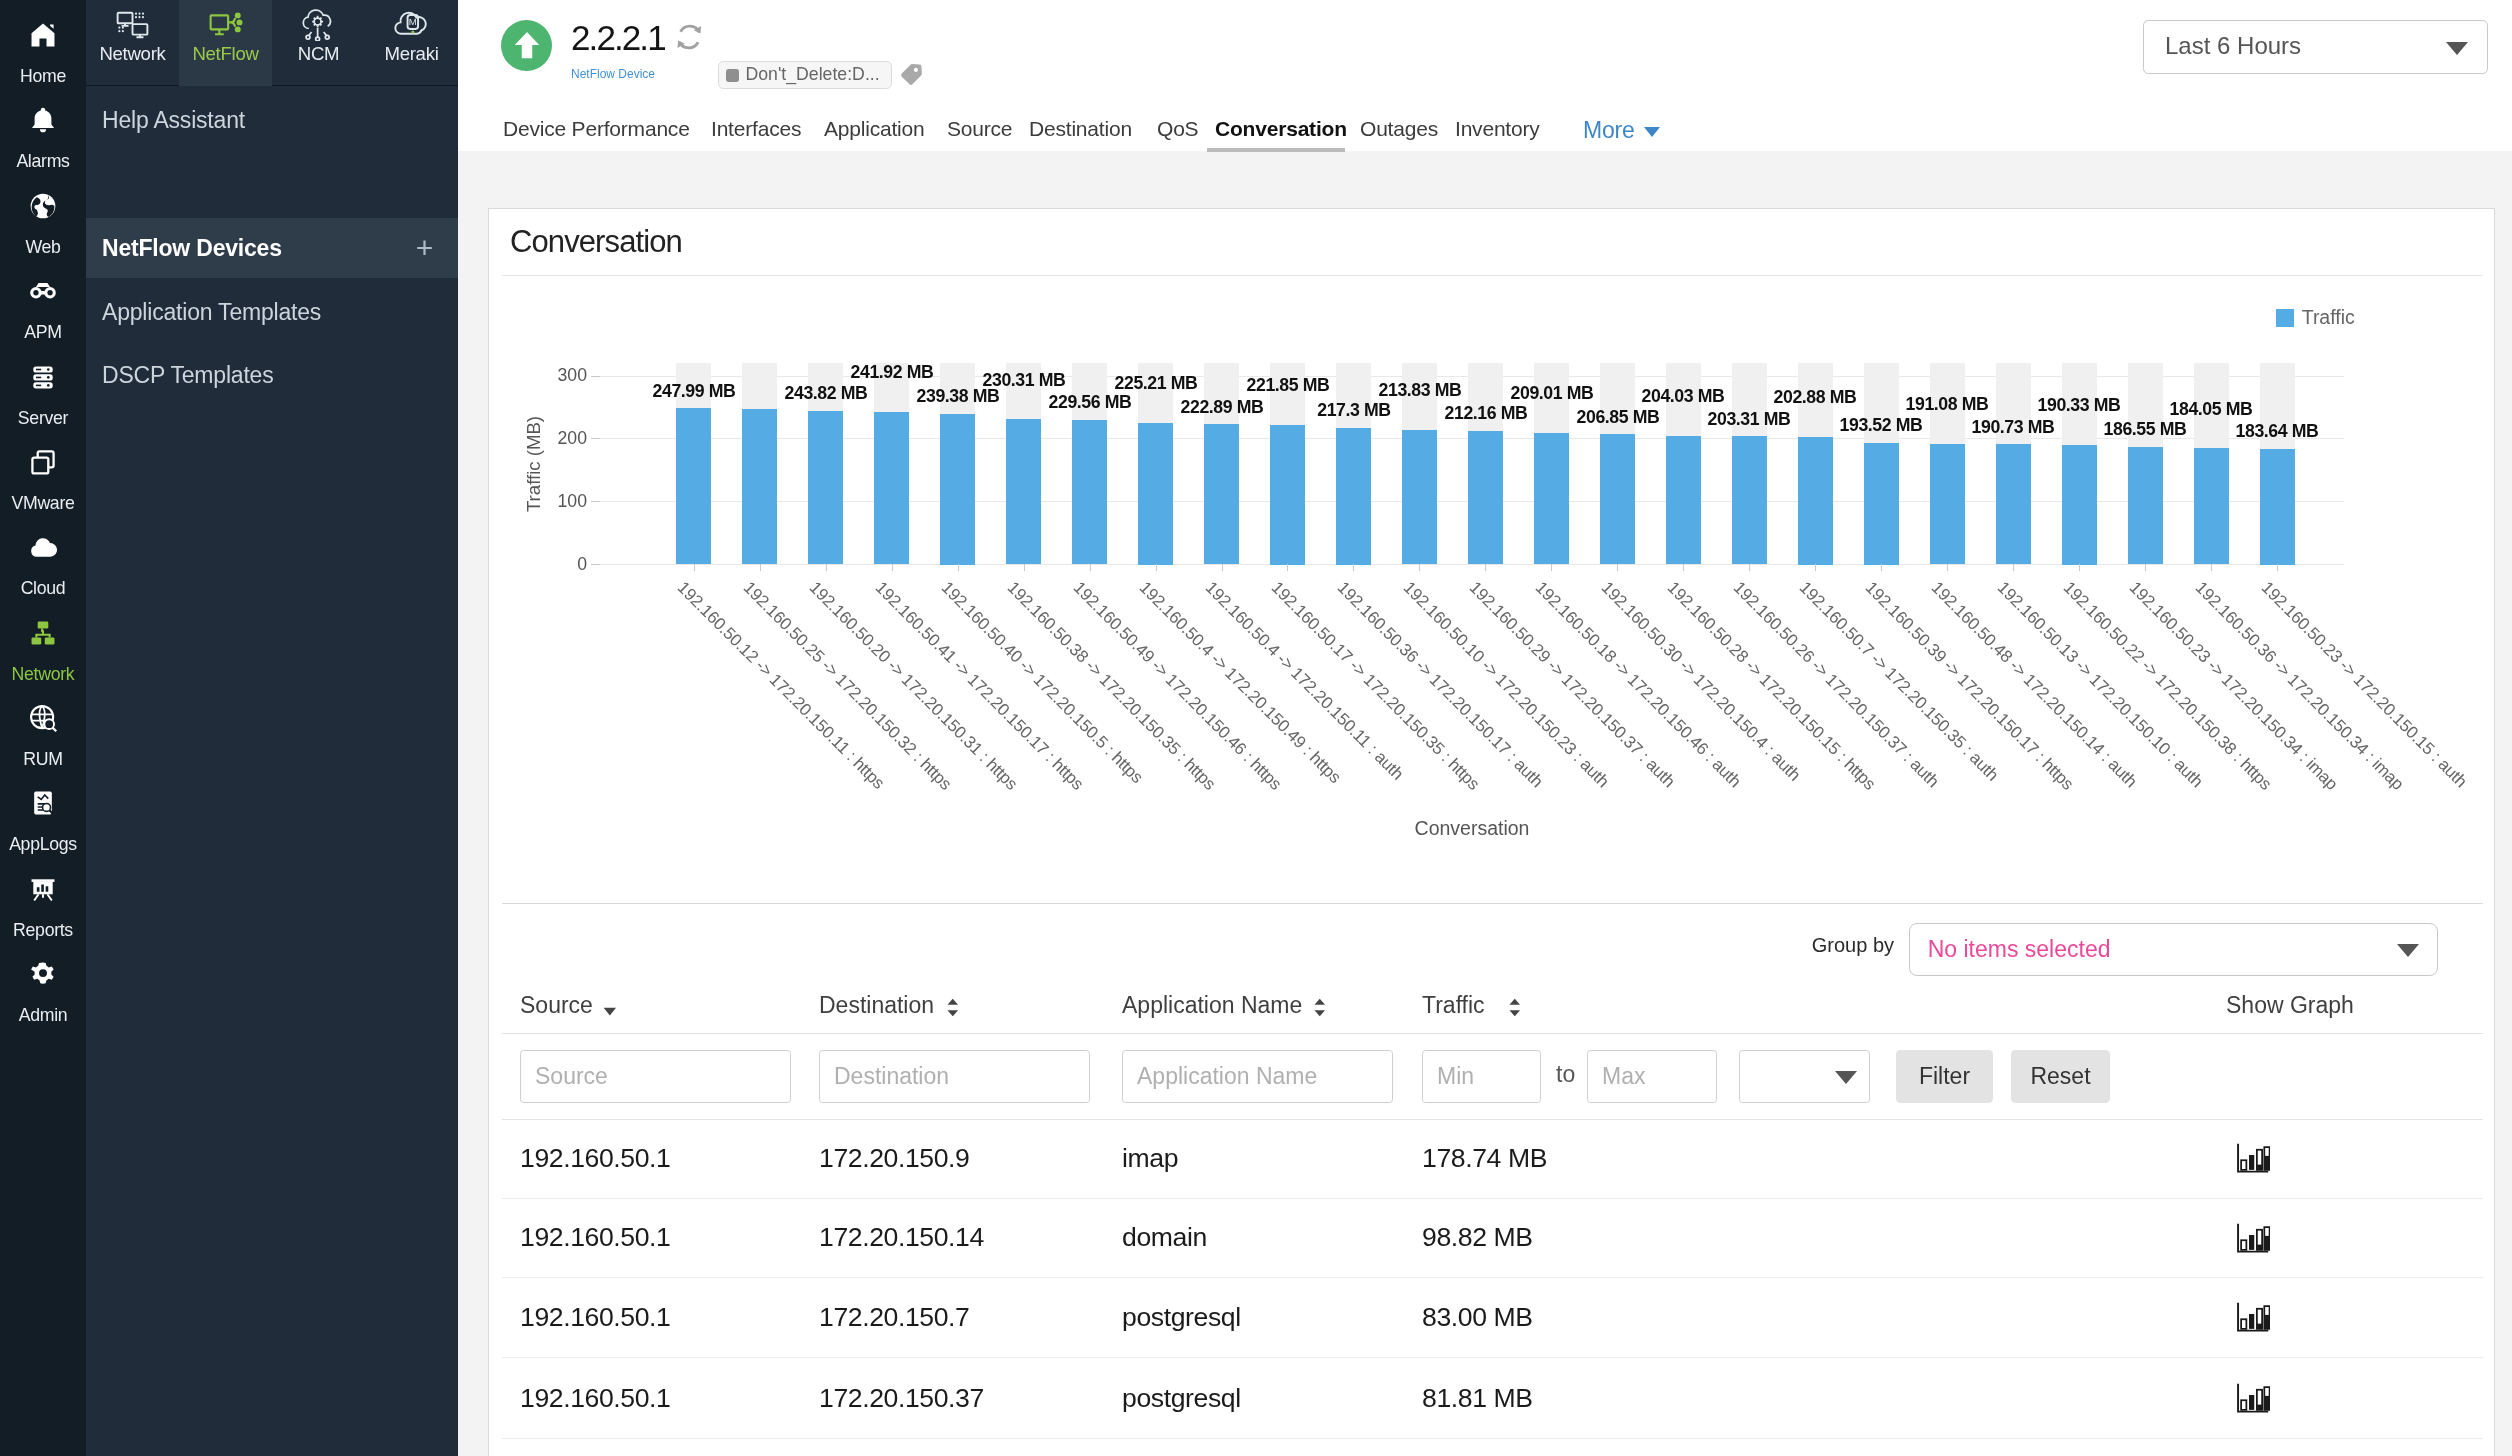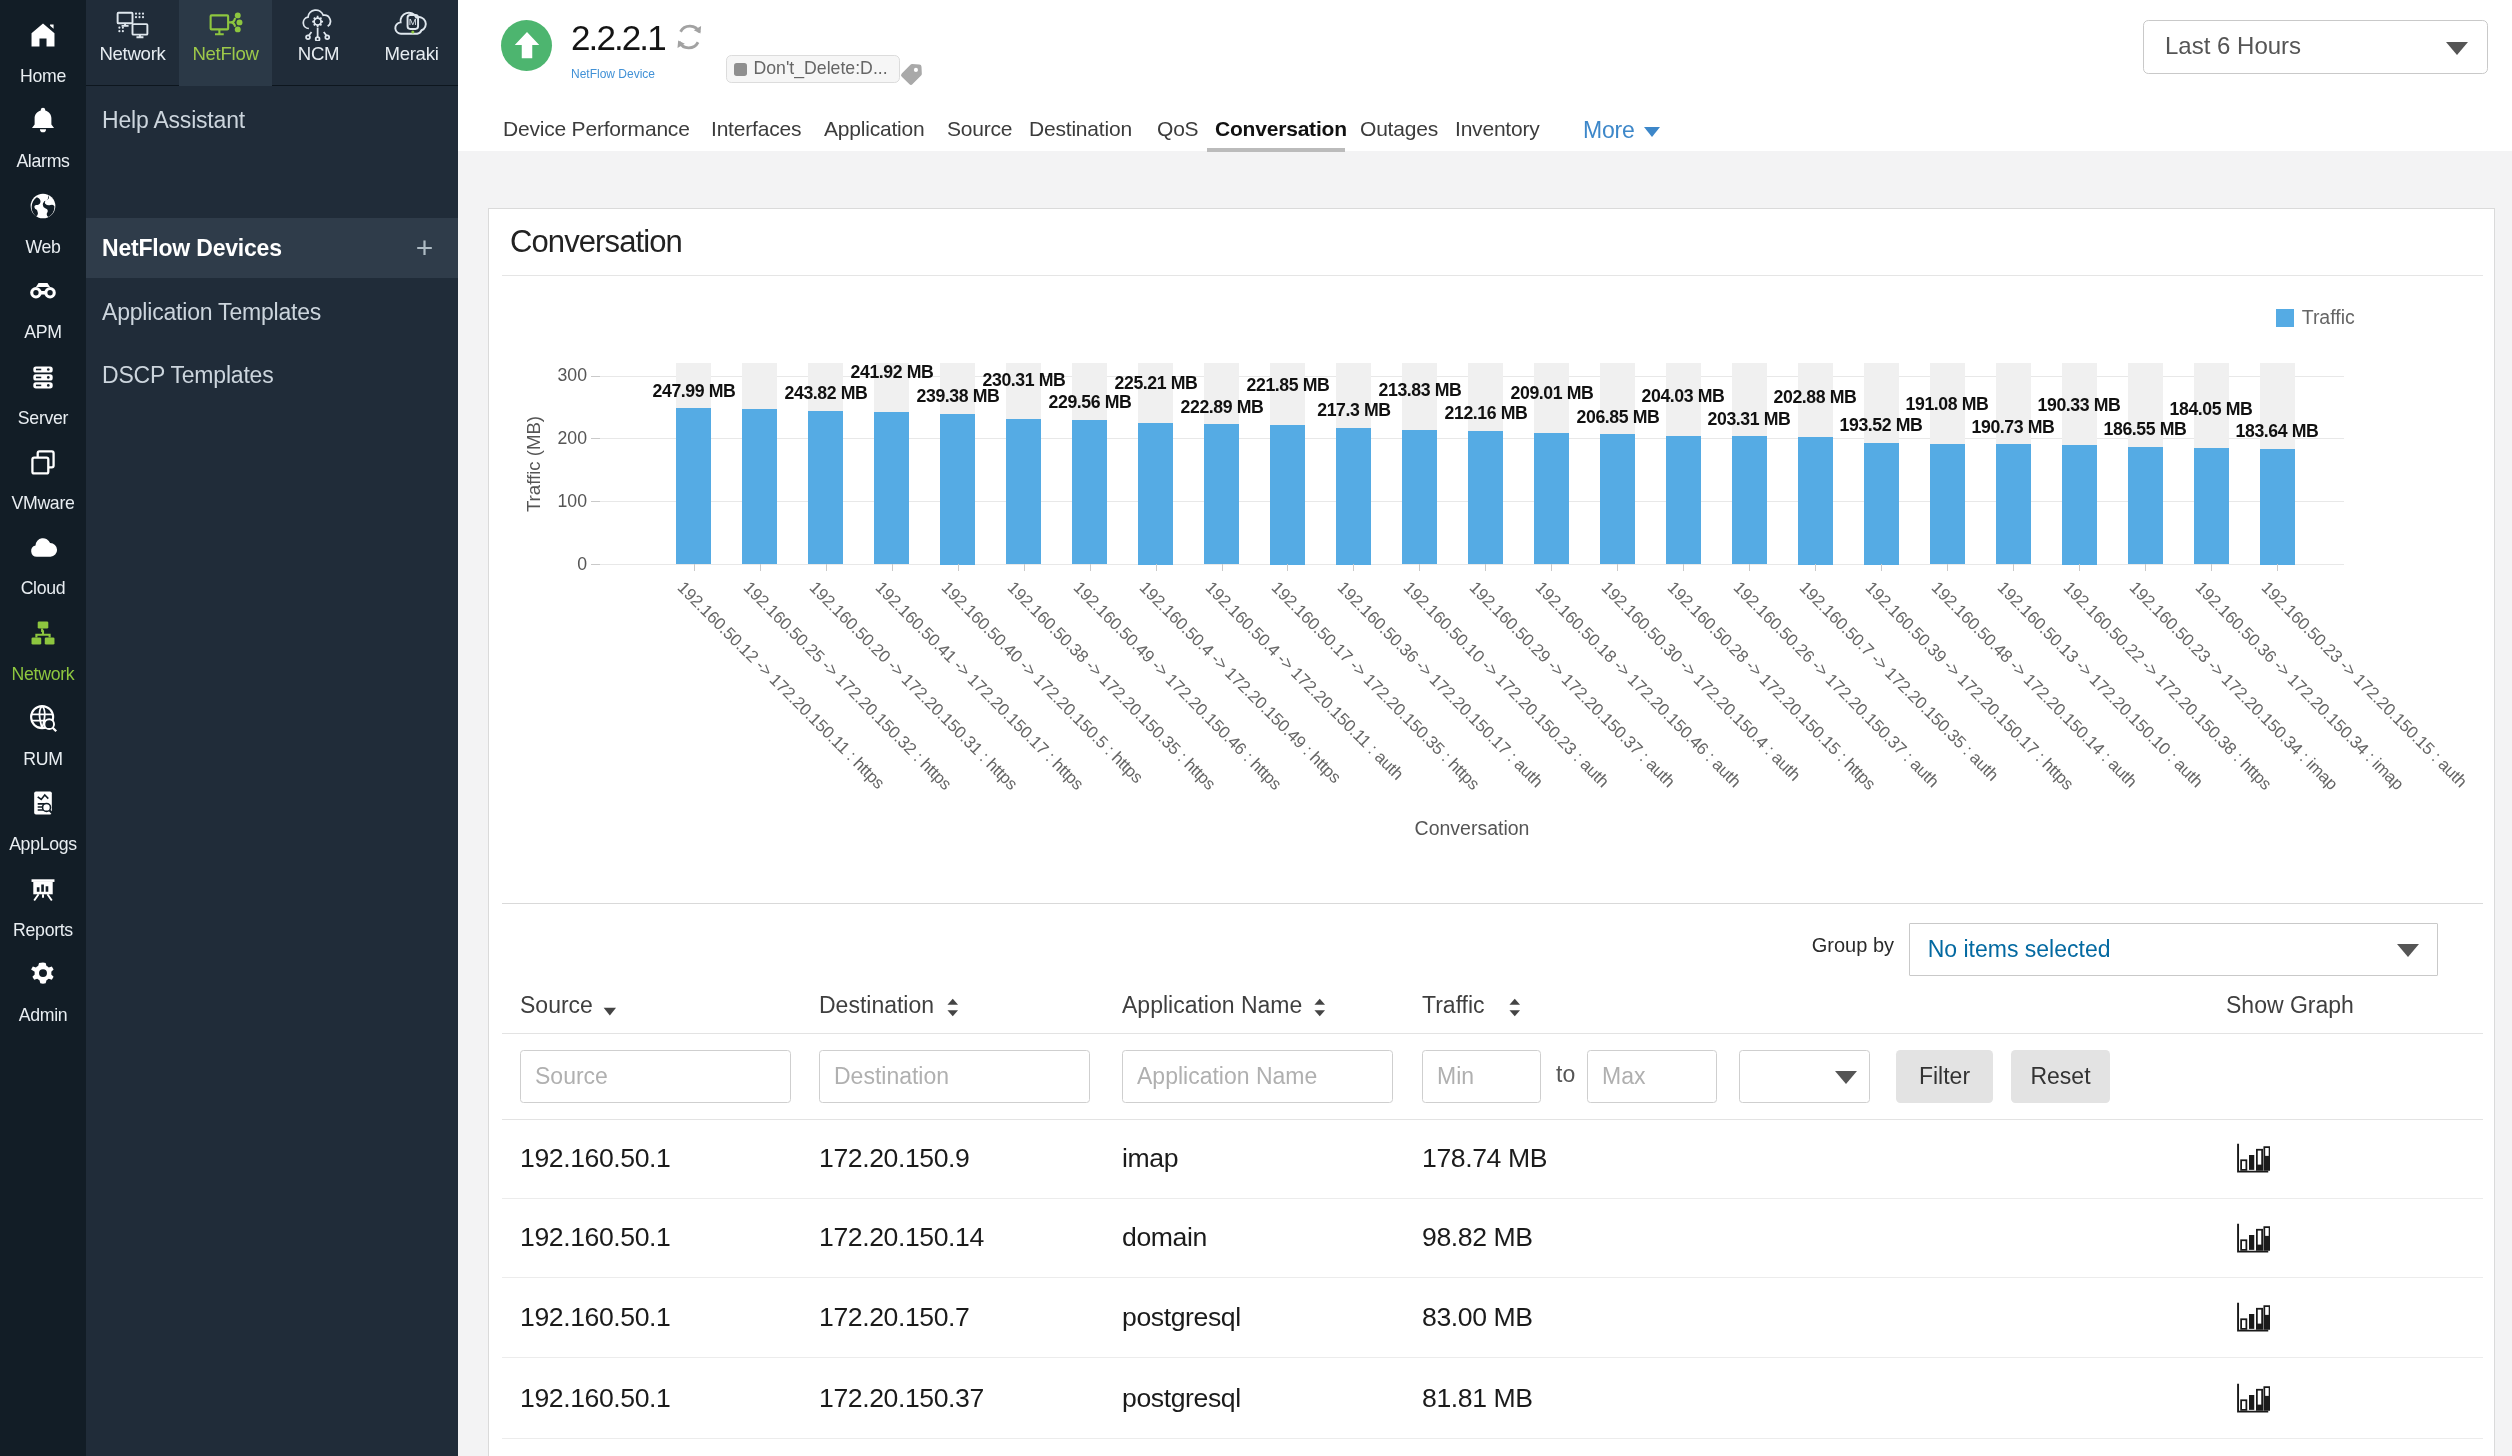--- a/index.html
+++ b/index.html
@@ -27,22 +27,22 @@
 .plus { position:absolute; right:25px; top:0; font-size:30px; font-weight:400; color:#aebbc4; }
 
 
 #head { position:absolute; left:458px; top:0; width:2054px; height:151px; background:#fff; }
 #circ { position:absolute; left:43px; top:19.5px; width:51px; height:51px; border-radius:50%;
   background:#4db56f; text-align:center; padding-top:10.6px; }
 #title { position:absolute; left:113px; top:17.7px; font-size:35px; font-weight:500; color:#141414;
   letter-spacing:-1.9px; }
 #refresh { position:absolute; left:218px; top:23px; }
 #devlink { position:absolute; left:113px; top:67px; font-size:12px; color:#4191d6; }
-#chip { position:absolute; left:260px; top:55px; width:174px; height:28px; background:#f6f6f6;
-  border:1.8px solid #dcdcdc; border-radius:5.3px; font-size:17.7px; color:#666; line-height:25px;margin-left:8px; }
+#chip { position:absolute; left:260px; top:61px; width:174px; height:28px; background:#f6f6f6;
+  border:1.8px solid #dcdcdc; border-radius:5.3px; font-size:17.7px; color:#666; line-height:25px; }
 #chip .sq { display:inline-block; width:13.3px; height:13.3px; background:#8f8f8f; border-radius:2.7px;
   margin:0 6.2px 0 7px; vertical-align:-1.8px; }
 #tagic { position:absolute; left:442px; top:64px; }
 #timesel { position:absolute; left:1685px; top:20.4px; width:345px; height:54px; border:1.8px solid #c9c9c9;
   border-radius:5.3px; font-size:24px; color:#555; line-height:50px; padding-left:21px; background:#fff; }
 .caret { display:inline-block; width:0; height:0; border-left:11.5px solid transparent;
   border-right:11.5px solid transparent; border-top:13.3px solid #555; vertical-align:middle; }
 #timesel .caret { position:absolute; right:19.5px; top:20.4px; }
 .nav { position:absolute; top:117px; font-size:21px; color:#3c3c3c; letter-spacing:-0.2px; }
 .nav.on { font-weight:700; color:#111; }
@@ -72,21 +72,21 @@
 .btick { position:absolute; top:355px; width:0.9px; height:7px; background:#c9c9c9; }
 .vlab { position:absolute; width:110px; text-align:center; font-size:17.7px; font-weight:700;
   color:#111; height:21px; line-height:21px; letter-spacing:-0.4px; }
 .xlab { position:absolute; font-size:17px; color:#666; white-space:nowrap;
   transform:rotate(45deg); transform-origin:0 0; letter-spacing:-0.2px; }
 #xtitle { position:absolute; left:850px; top:608px; width:266px; text-align:center; font-size:19.5px; color:#555; }
 
 
 #groupby { position:absolute; left:1139px; top:725px; width:266px; text-align:right; font-size:20px; color:#2b2b2b; }
 #gsel { position:absolute; left:1420px; top:714px; width:529px; height:53px; border:1.8px solid #c9c9c9;
-  border-radius:1px; font-size:23px; color:#0369a1; line-height:50px; padding-left:17.7px; background:#fff; }
+  border-radius:8px; font-size:23px; color:#ec4899; line-height:50px; padding-left:17.7px; background:#fff; }
 #gsel .caret { position:absolute; right:17.7px; top:19.5px; }
 .th { position:absolute; top:783px; font-size:23px; color:#3f3f3f; }
 .icx { position:absolute; top:787px; }
 .inp { position:absolute; top:841px; height:53px; border:1.8px solid #cfcfcf; border-radius:3.5px;
   background:#fff; font-size:23px; color:#b0b0b0; line-height:50px; padding-left:14px; }
 .btn { position:absolute; top:841px; height:53px; background:#e3e3e3; border-radius:4.4px;
   font-size:23px; color:#333; line-height:53px; text-align:center; }
 .cell { position:absolute; font-size:26.6px; color:#1b1b1b; letter-spacing:-0.4px; }
 .micon { position:absolute; }
 .sep { position:absolute; left:13.3px; width:1981px; height:0; border-top:0.9px solid #ececec; }

